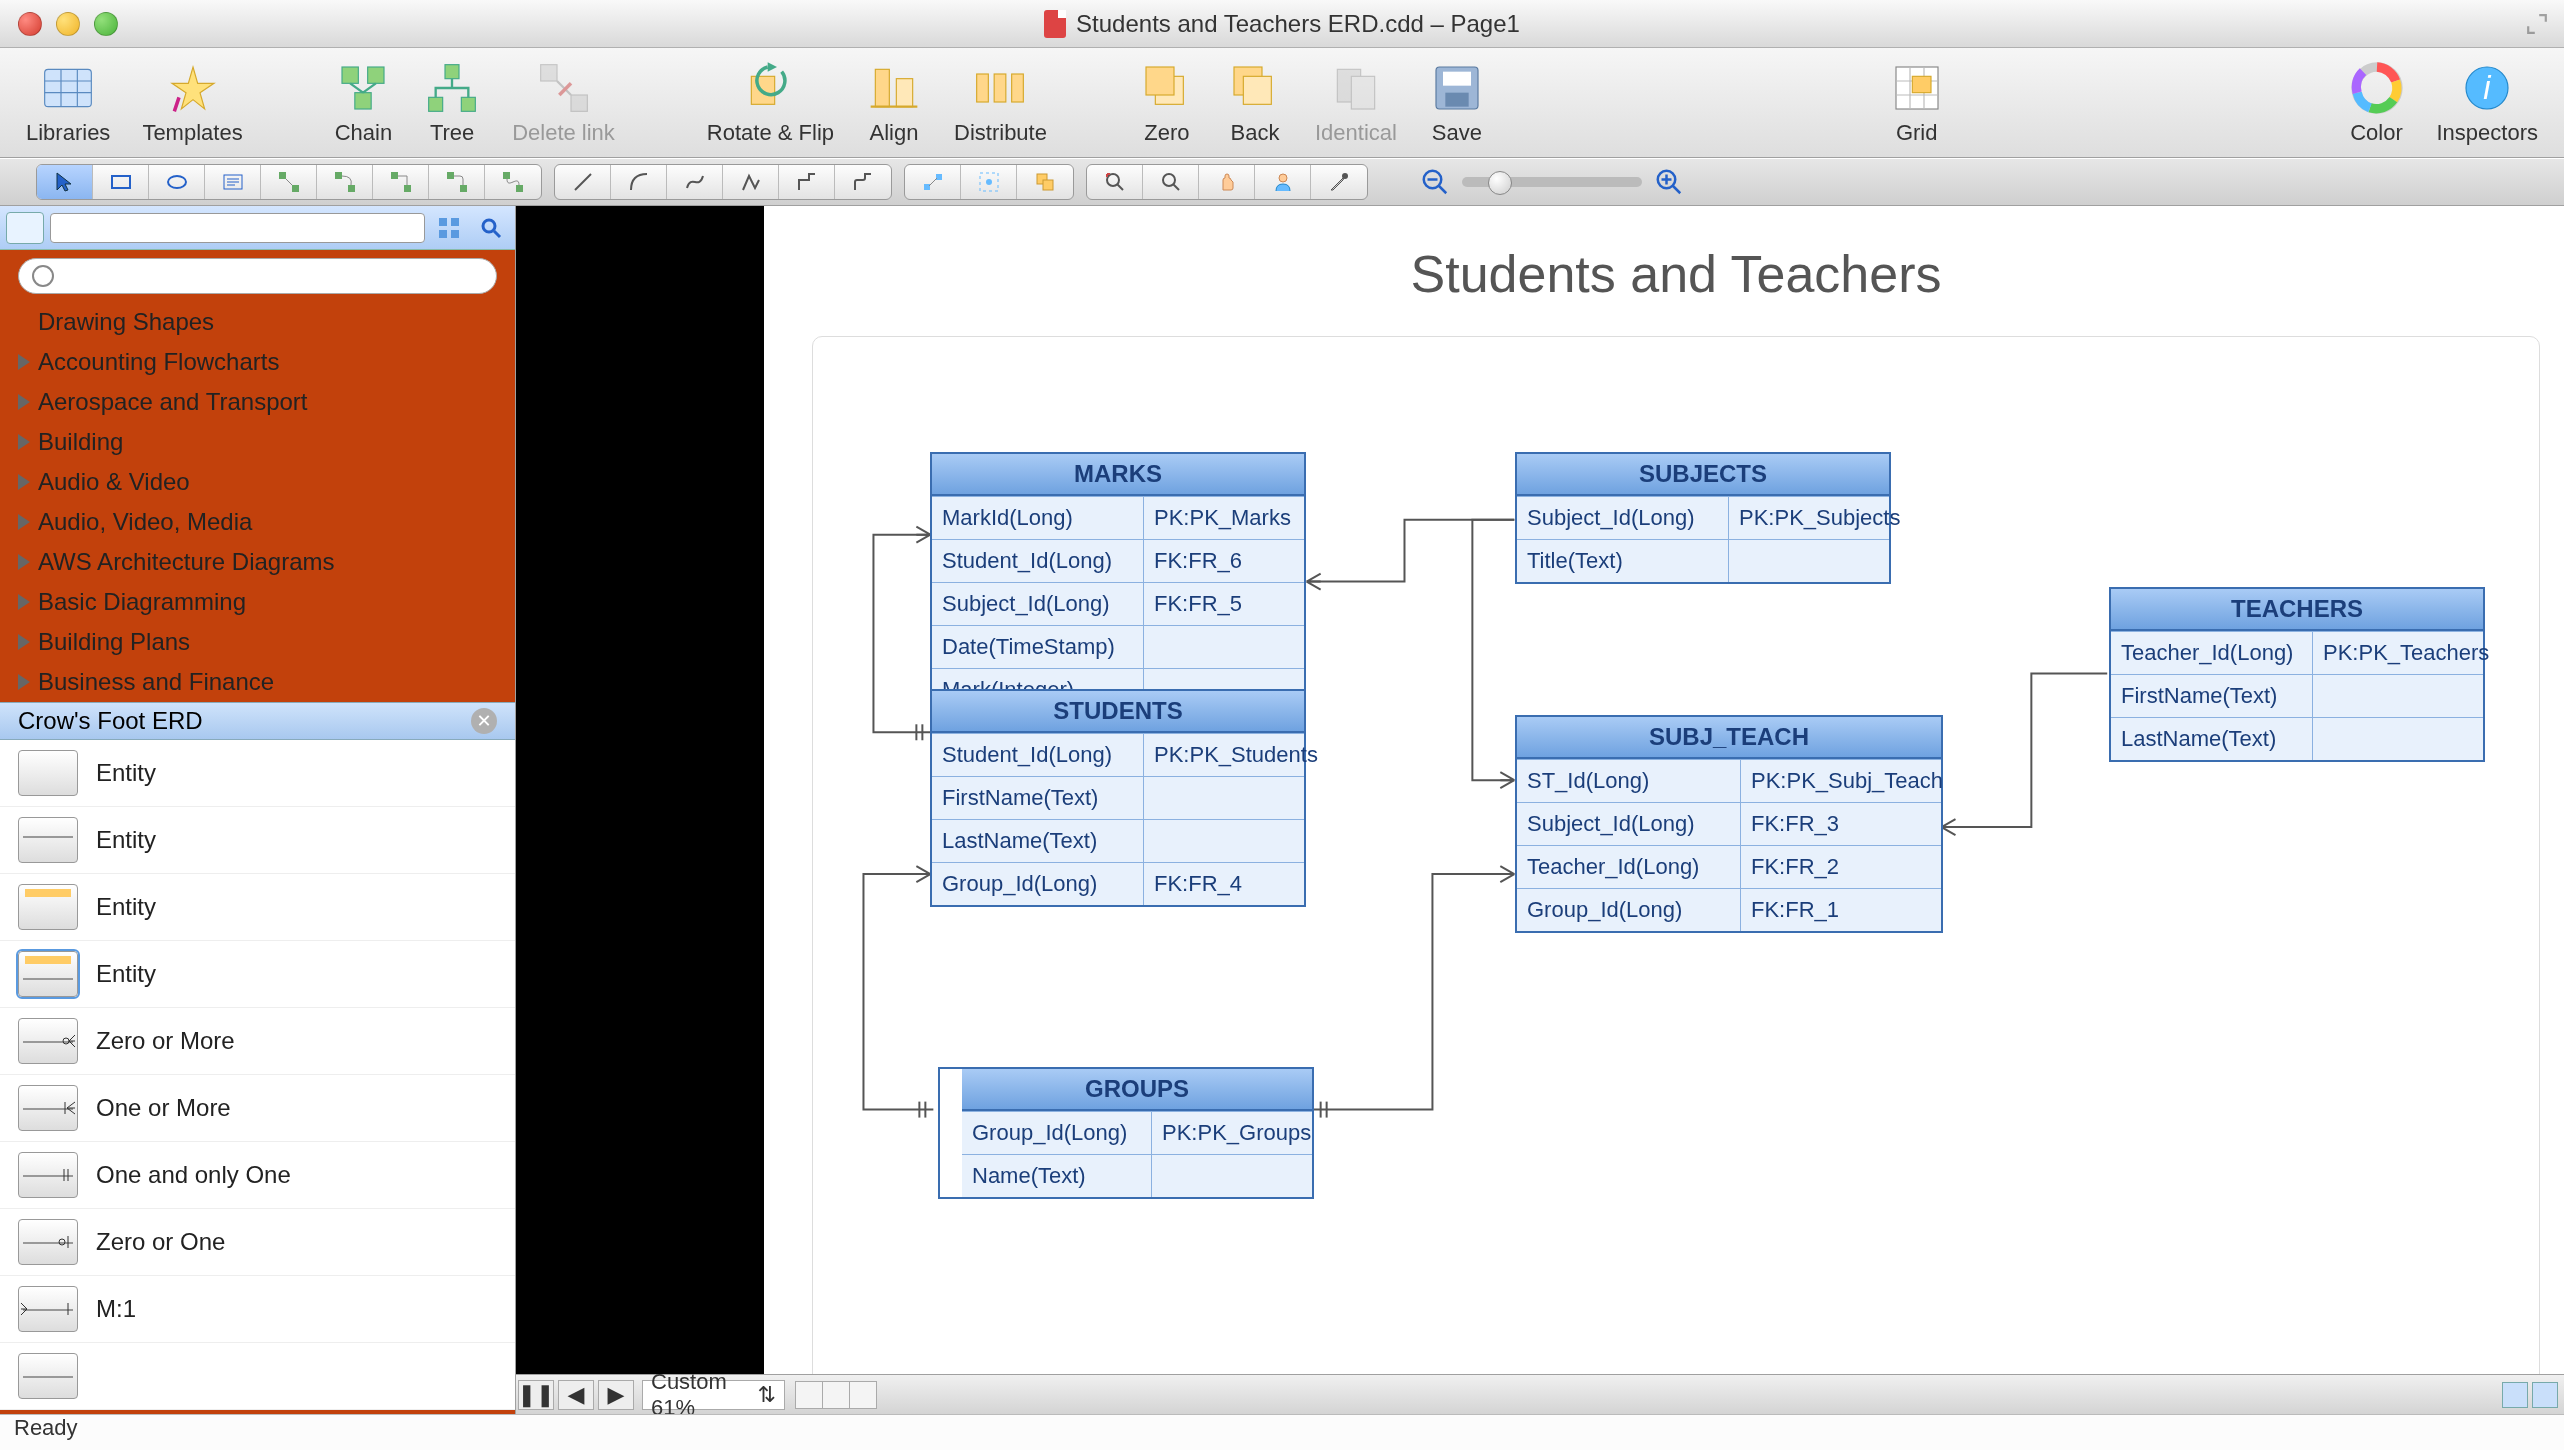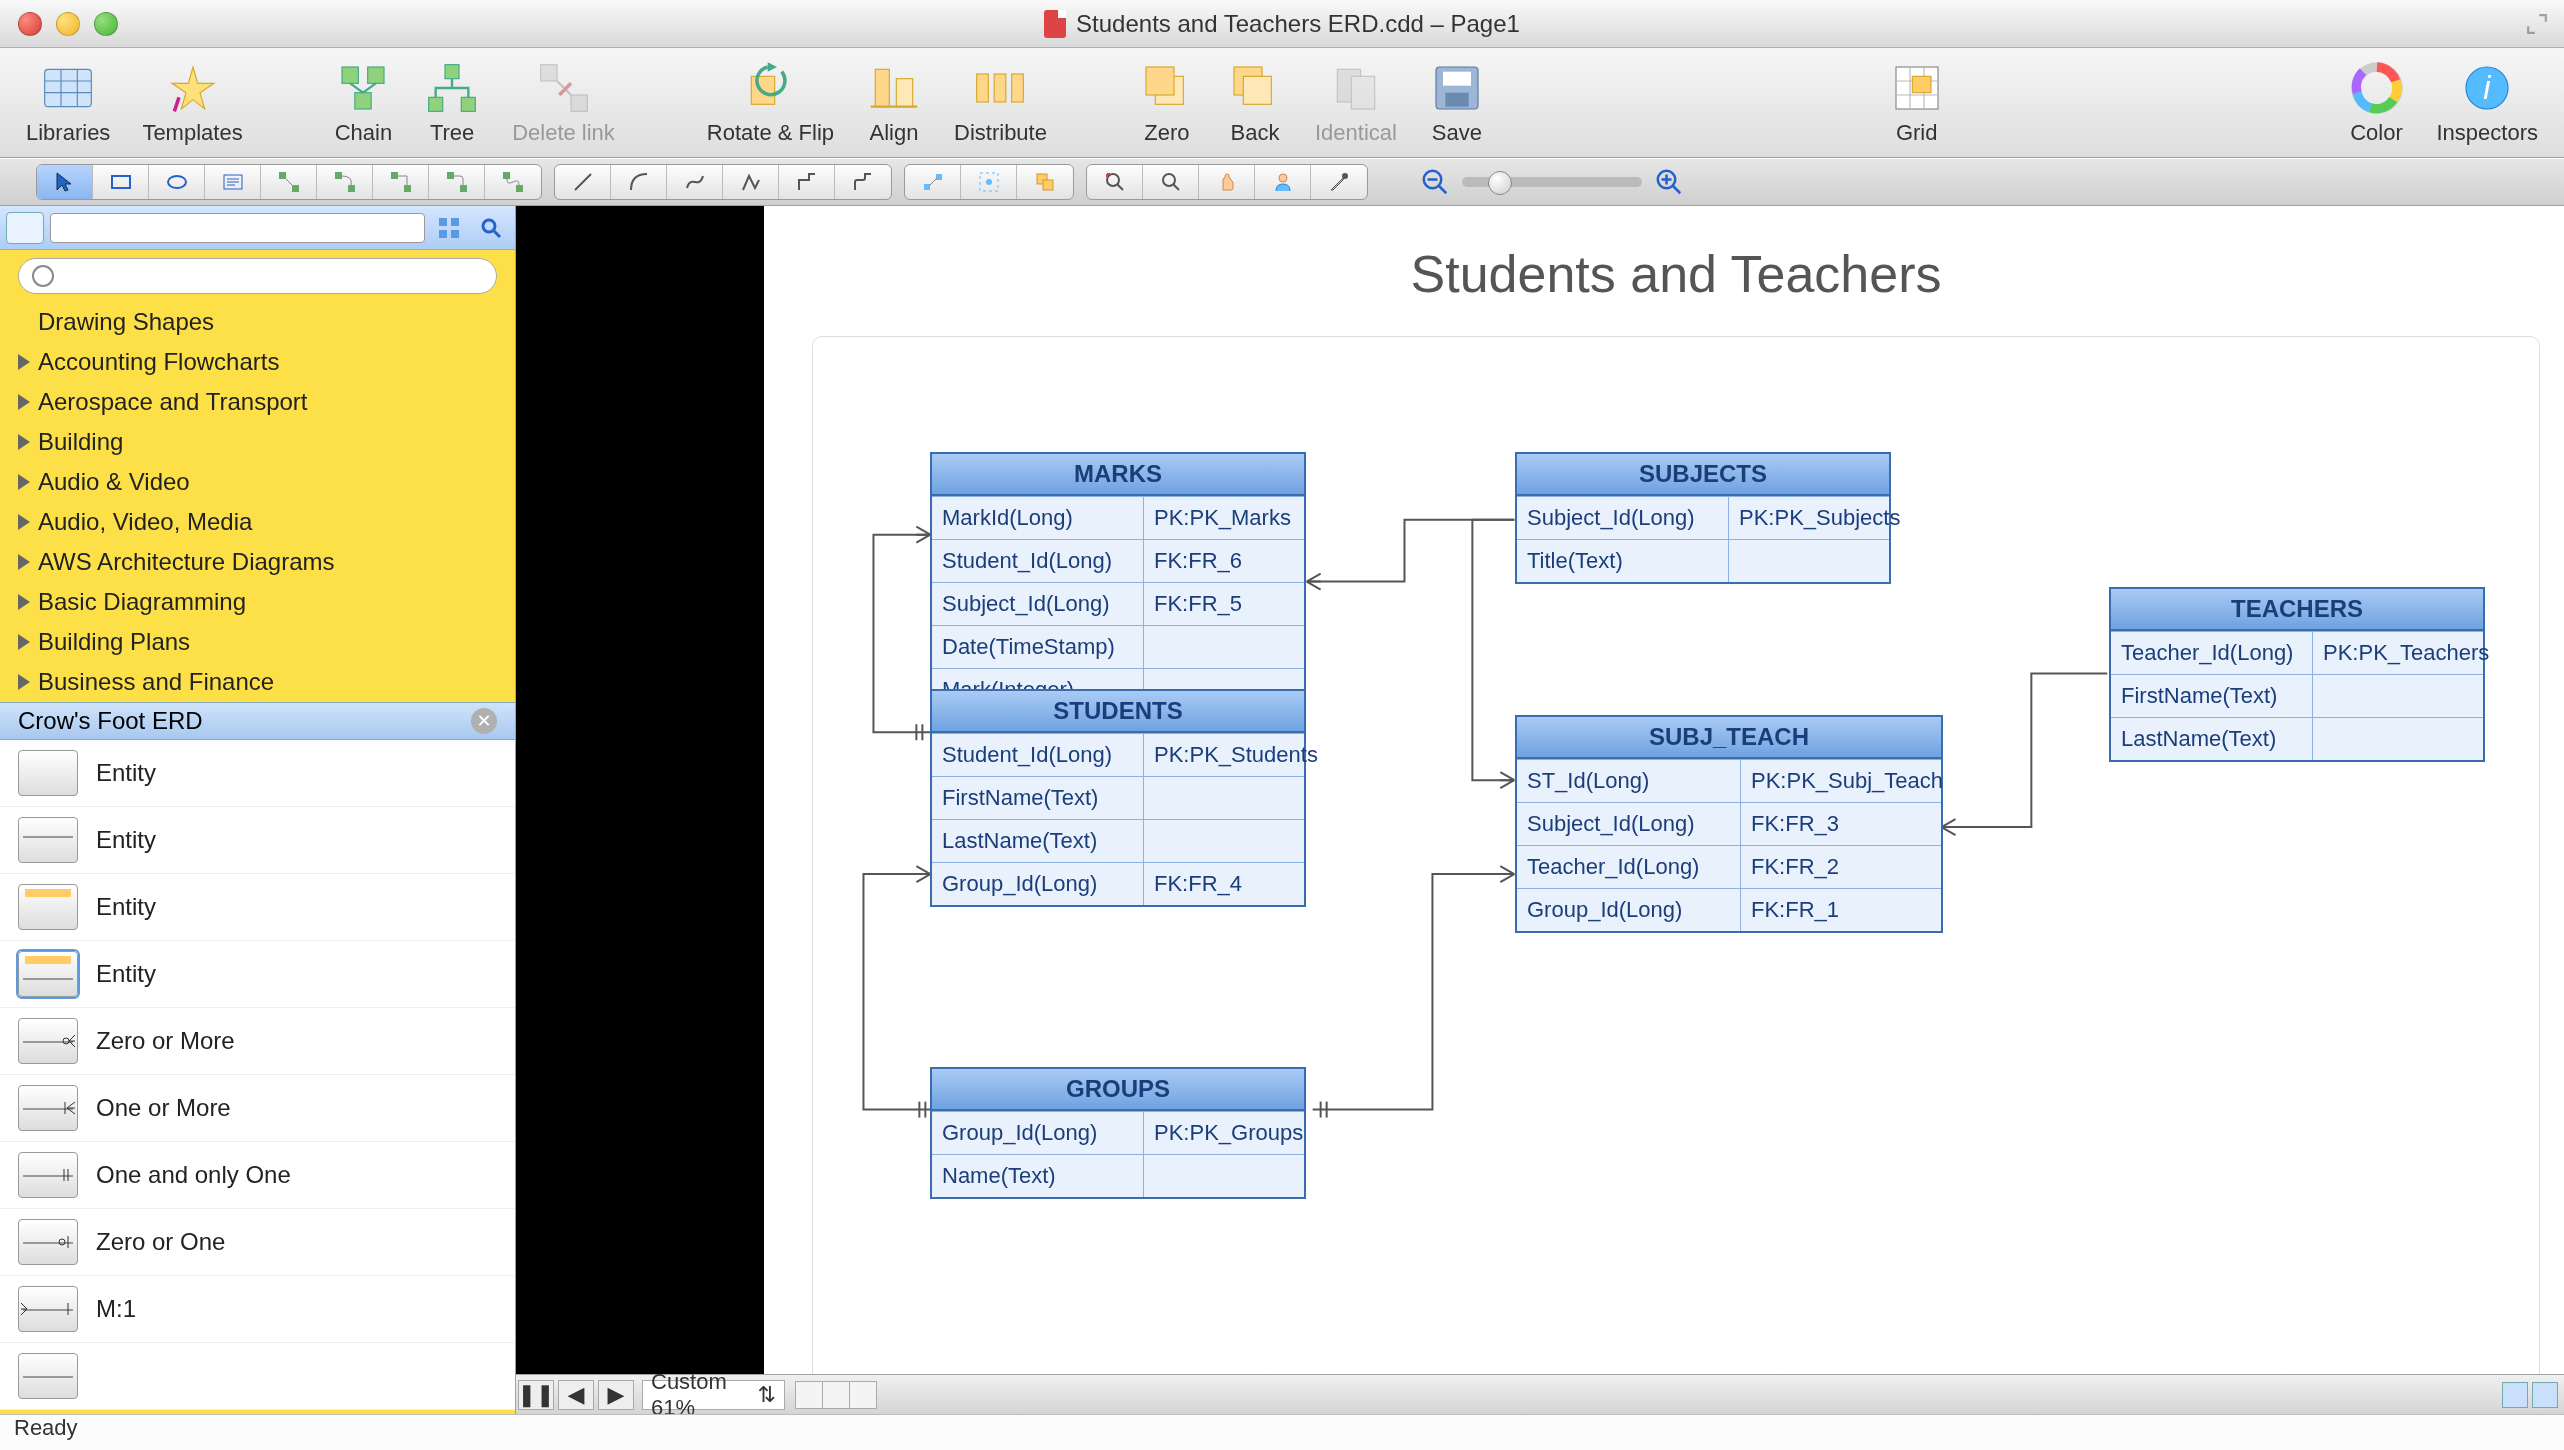--- a/index.html
+++ b/index.html
@@ -31,21 +31,21 @@
 .tool-cluster .tbtn { width:56px; display:flex; align-items:center; justify-content:center; border-right:1px solid #bbb; cursor:pointer; }
 .tool-cluster .tbtn:last-child { border-right:none; }
 .tool-cluster .tbtn.active { background: linear-gradient(#b7d4ff,#8bb6f0); }
 .zoom-controls { display:flex; align-items:center; gap:12px; margin-left: 40px; }
 .zoom-controls .zbtn { width:30px; height:30px; cursor:pointer; }
 .zoom-bar { width: 180px; height:10px; background:#bbb; border-radius:5px; position:relative; }
 .zoom-bar::after { content:""; position:absolute; left:26px; top:-6px; width:22px; height:22px; background:radial-gradient(circle at 35% 30%,#fff,#ccc); border:1px solid #888; border-radius:50%; }
 
 .body { flex:1; display:flex; min-height:0; }
 
-.side { width: 516px; background:#fde047; border-right:1px solid #a0a0a0; display:flex; flex-direction:column; min-height:0; }
+.side { width: 516px; background:#c2410c; border-right:1px solid #a0a0a0; display:flex; flex-direction:column; min-height:0; }
 .side-top { height:44px; background: linear-gradient(#d4e6ff,#aecdf5); border-bottom:1px solid #8ba; display:flex; align-items:center; padding:0 6px; gap:6px; }
 .side-top .mode-ic { width:38px; height:32px; border:1px solid #7aa; border-radius:4px; background:#e8f3ff; }
 .side-top input { flex:1; height:30px; border:1px solid #999; border-radius:4px; padding:0 8px; background:#fff; font-size:20px; }
 .side-top .tiles-ic, .side-top .search-ic { width:36px; height:32px; display:flex; align-items:center; justify-content:center; cursor:pointer; }
 .side-search { padding:8px 18px; }
 .side-search input { width: 100%; height:36px; border:1px solid #aaa; border-radius:18px; padding:0 16px 0 36px; font-size:20px; background:#fff; }
 .search-wrap { position:relative; }
 .search-wrap::before { content:""; position:absolute; left:14px; top:50%; transform:translateY(-50%); width:18px; height:18px; border:2px solid #888; border-radius:50%; }
 .lib-list { overflow:auto; }
 .lib-cat { padding:6px 18px; font-size:24px; color:#222; display:flex; align-items:center; gap:8px; cursor:pointer; }
@@ -734,21 +734,21 @@
             <div class="erow">
                 <div class="ecell c1">FirstName(Text)</div>
                 <div class="ecell c2" style="width:170px"></div>
               </div>
             <div class="erow">
                 <div class="ecell c1">LastName(Text)</div>
                 <div class="ecell c2" style="width:170px"></div>
               </div>
           </div>
 
-          <div class="entity" style="left:117px; top:730px; width:376px;">
+          <div class="entity" style="left:125px; top:730px; width:376px;padding-left:22px;">
             <div class="ehead">GROUPS</div>
             <div class="erow">
                 <div class="ecell c1">Group_Id(Long)</div>
                 <div class="ecell c2">PK:PK_Groups</div>
               </div>
             <div class="erow">
                 <div class="ecell c1">Name(Text)</div>
                 <div class="ecell c2"></div>
               </div>
           </div>

